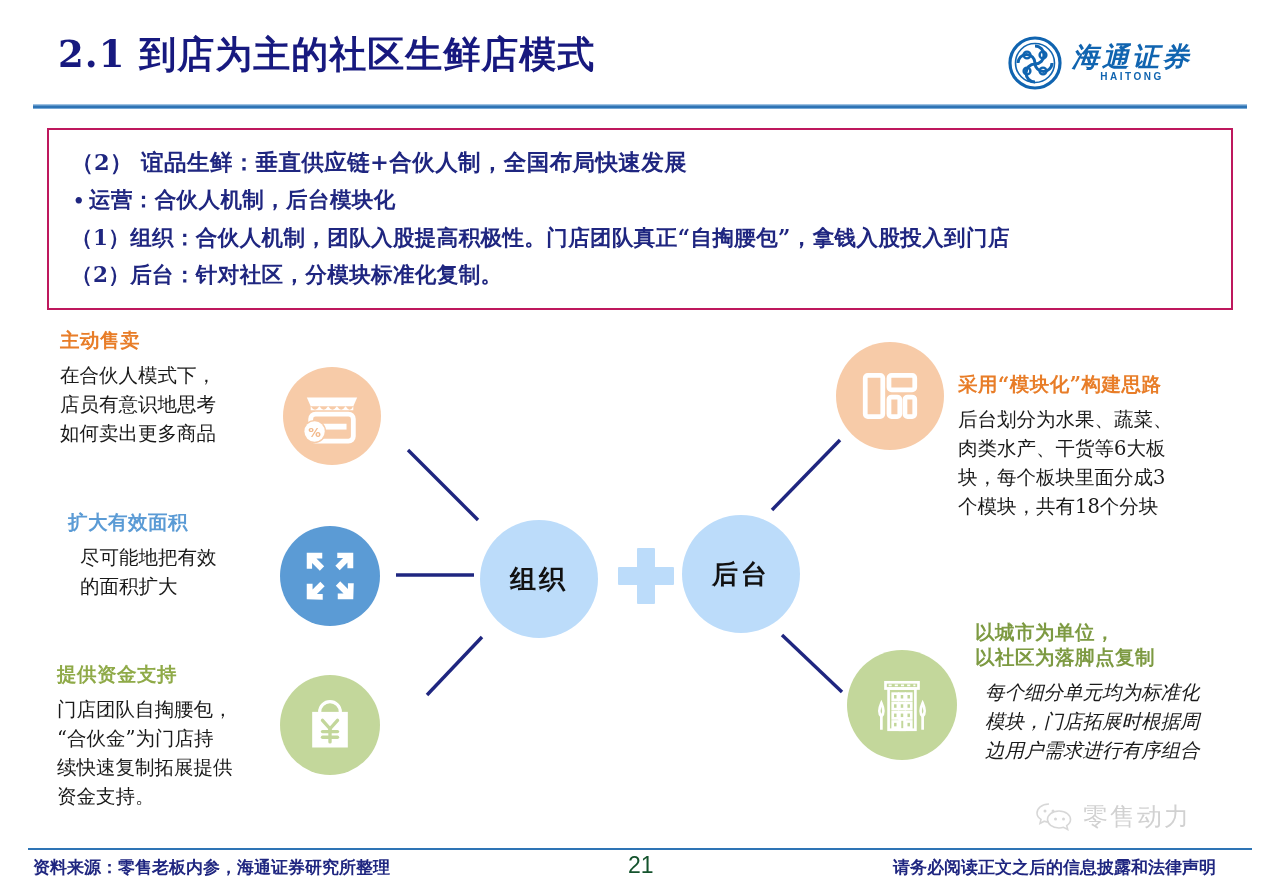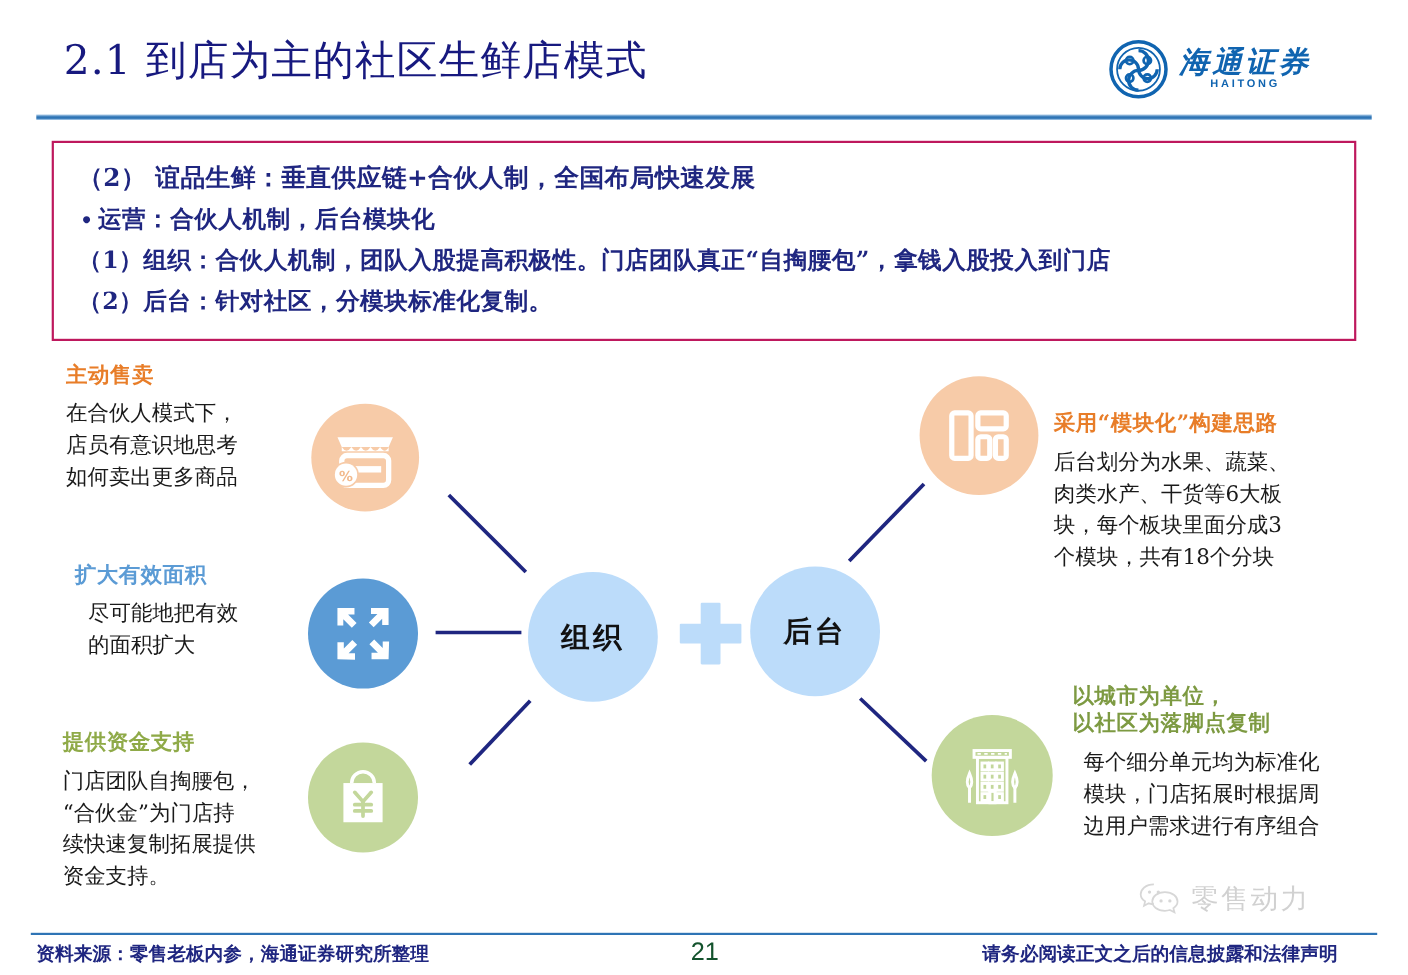--- a/index.html
+++ b/index.html
@@ -15,21 +15,21 @@
     width: 1280px; height: 886px;
     background: #ffffff;
   }
 
   
   #page-title {
     position: absolute;
     left: 58px; top: 30px;
     font-family: "DejaVu Serif", "Liberation Serif", serif;
     font-size: 37px;
-    font-weight: normal;
+    font-weight: bold;
     color: #17197f;
     letter-spacing: 1px;
     white-space: nowrap;
     text-align: right;
   }
   #header-rule {
     position: absolute;
     left: 33px; top: 104px;
     width: 1214px; height: 5px;
     background: linear-gradient(to bottom, #bdd7ee 0%, #2e74b5 45%, #2e74b5 70%, #9dc3e6 100%);
@@ -319,21 +319,21 @@
           <line x1="52" y1="43" x2="52" y2="56"></line>
         </g>
         <g stroke="#ffffff" stroke-width="1.6">
           <line x1="19" y1="13" x2="45" y2="13" stroke-dasharray="3 3"></line>
         </g>
       </svg>
     </div>
     <div class="blk" style="left:975px; top:310px; width:270px;">
       <div class="hd" style="color:#7d9a42;">以城市为单位，
 以社区为落脚点复制</div>
-      <div class="bd" style="padding-left:10px;">每个细分单元均为标准化
+      <div class="bd" style="padding-left:10px;font-style:italic;">每个细分单元均为标准化
 模块，门店拓展时根据周
 边用户需求进行有序组合</div>
     </div>
 
   </div>
 
   <div id="watermark">
     <svg width="40" height="32" viewBox="0 0 40 32">
       <g fill="none" stroke="#a8a8a8" stroke-width="1.6">
         <path d="M14 3 C6.5 3 2 7.5 2 12 c0 2.6 1.6 4.9 4 6.4 l-1 4 4.3 -2.2 c1.5 .5 3.1 .8 4.7 .8"></path>

